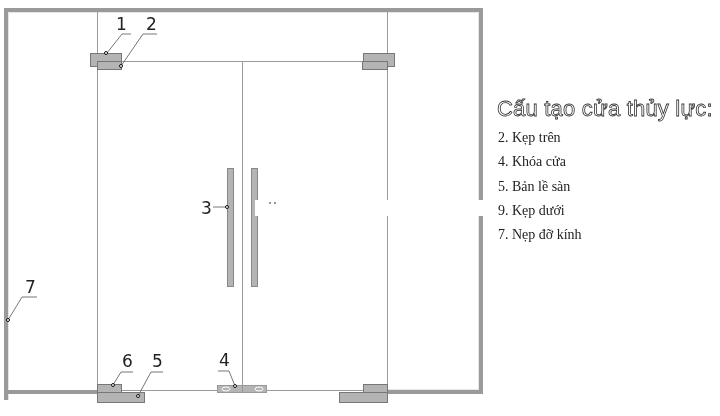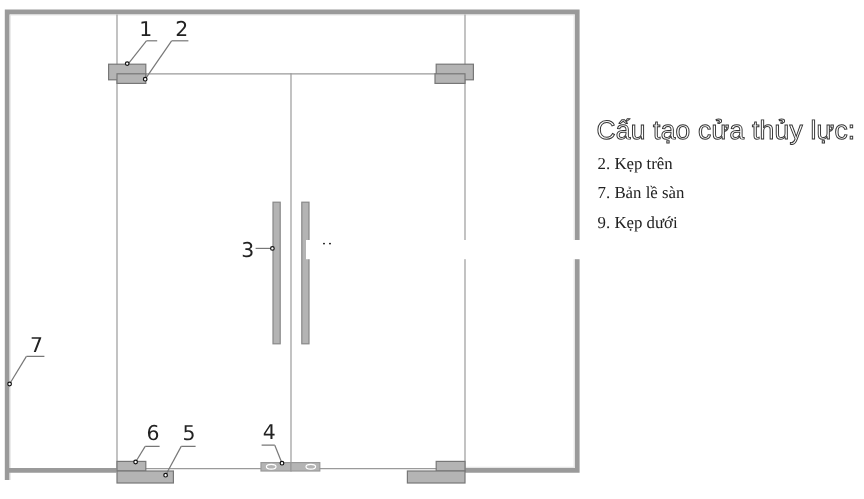--- a/index.html
+++ b/index.html
@@ -113,16 +113,18 @@
       <line x1="22" y1="297" x2="37" y2="297"></line>
     <circle cx="8" cy="320" r="1.5" fill="#fff" stroke="#111"></circle>
   </g>
   <text class="lbl" x="25" y="293">7</text>
 </svg>
 
 <div class="legend">
   <div class="legend-title">Cấu tạo cửa thủy lực:</div>
   <ol>
     <li>2. Kẹp trên</li>
-    <li>7. Bản lề sàn</li>
+    <li>4. Khóa cửa</li>
+    <li>5. Bản lề sàn</li>
     <li>9. Kẹp dưới</li>
+    <li>7. Nẹp đỡ kính</li>
   </ol>
 </div>
 
 </body></html>

